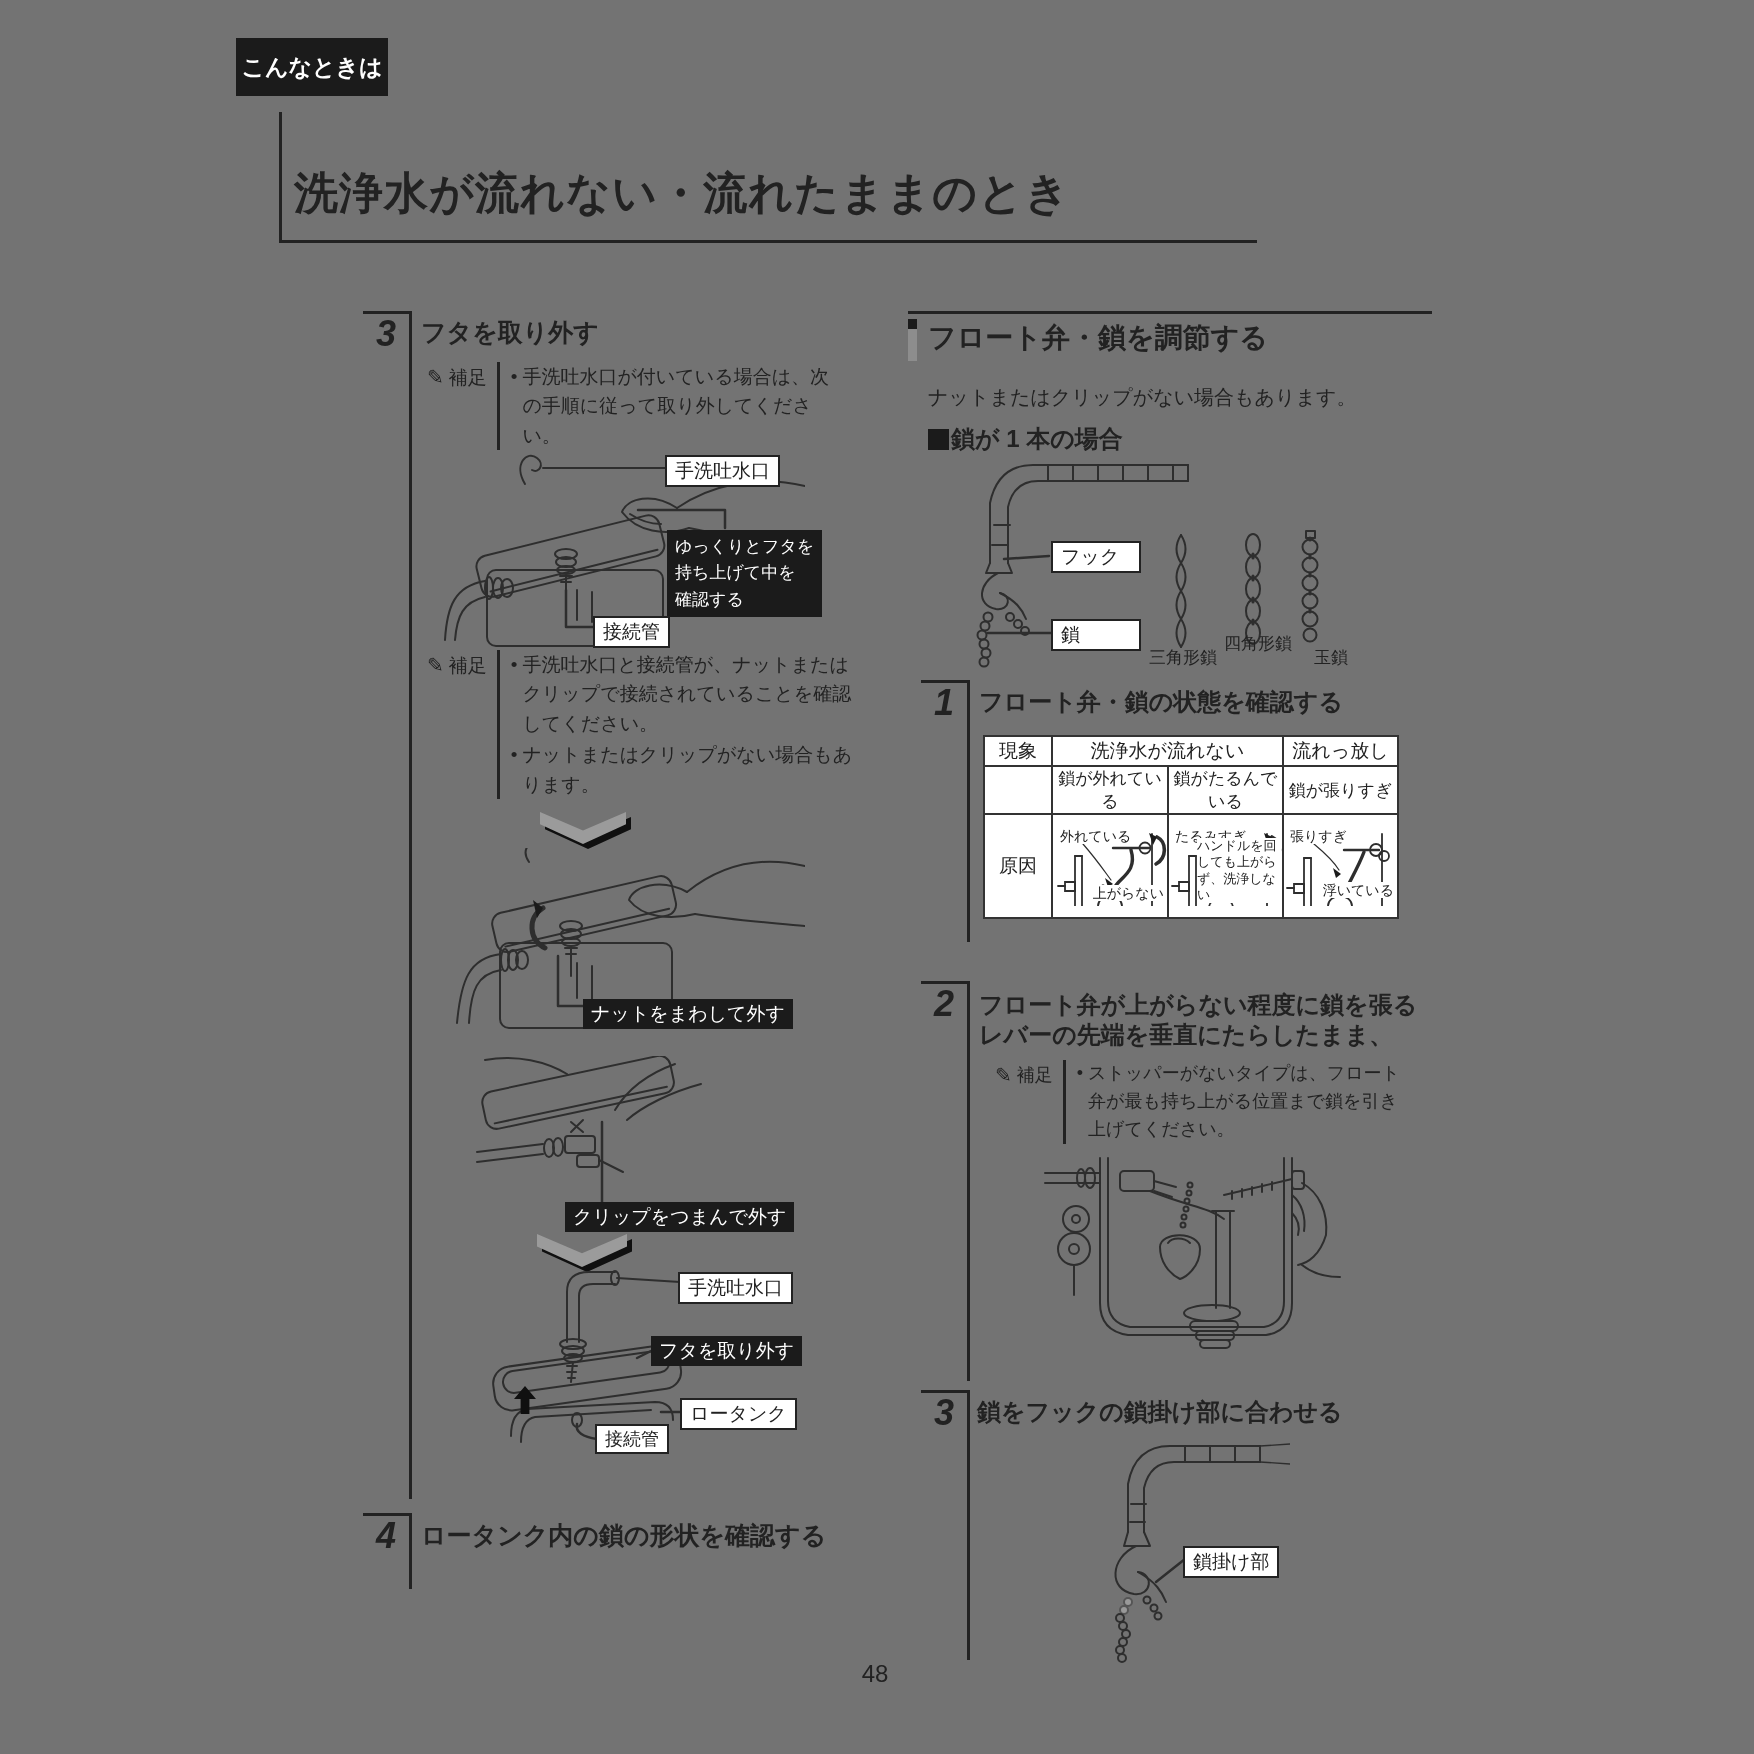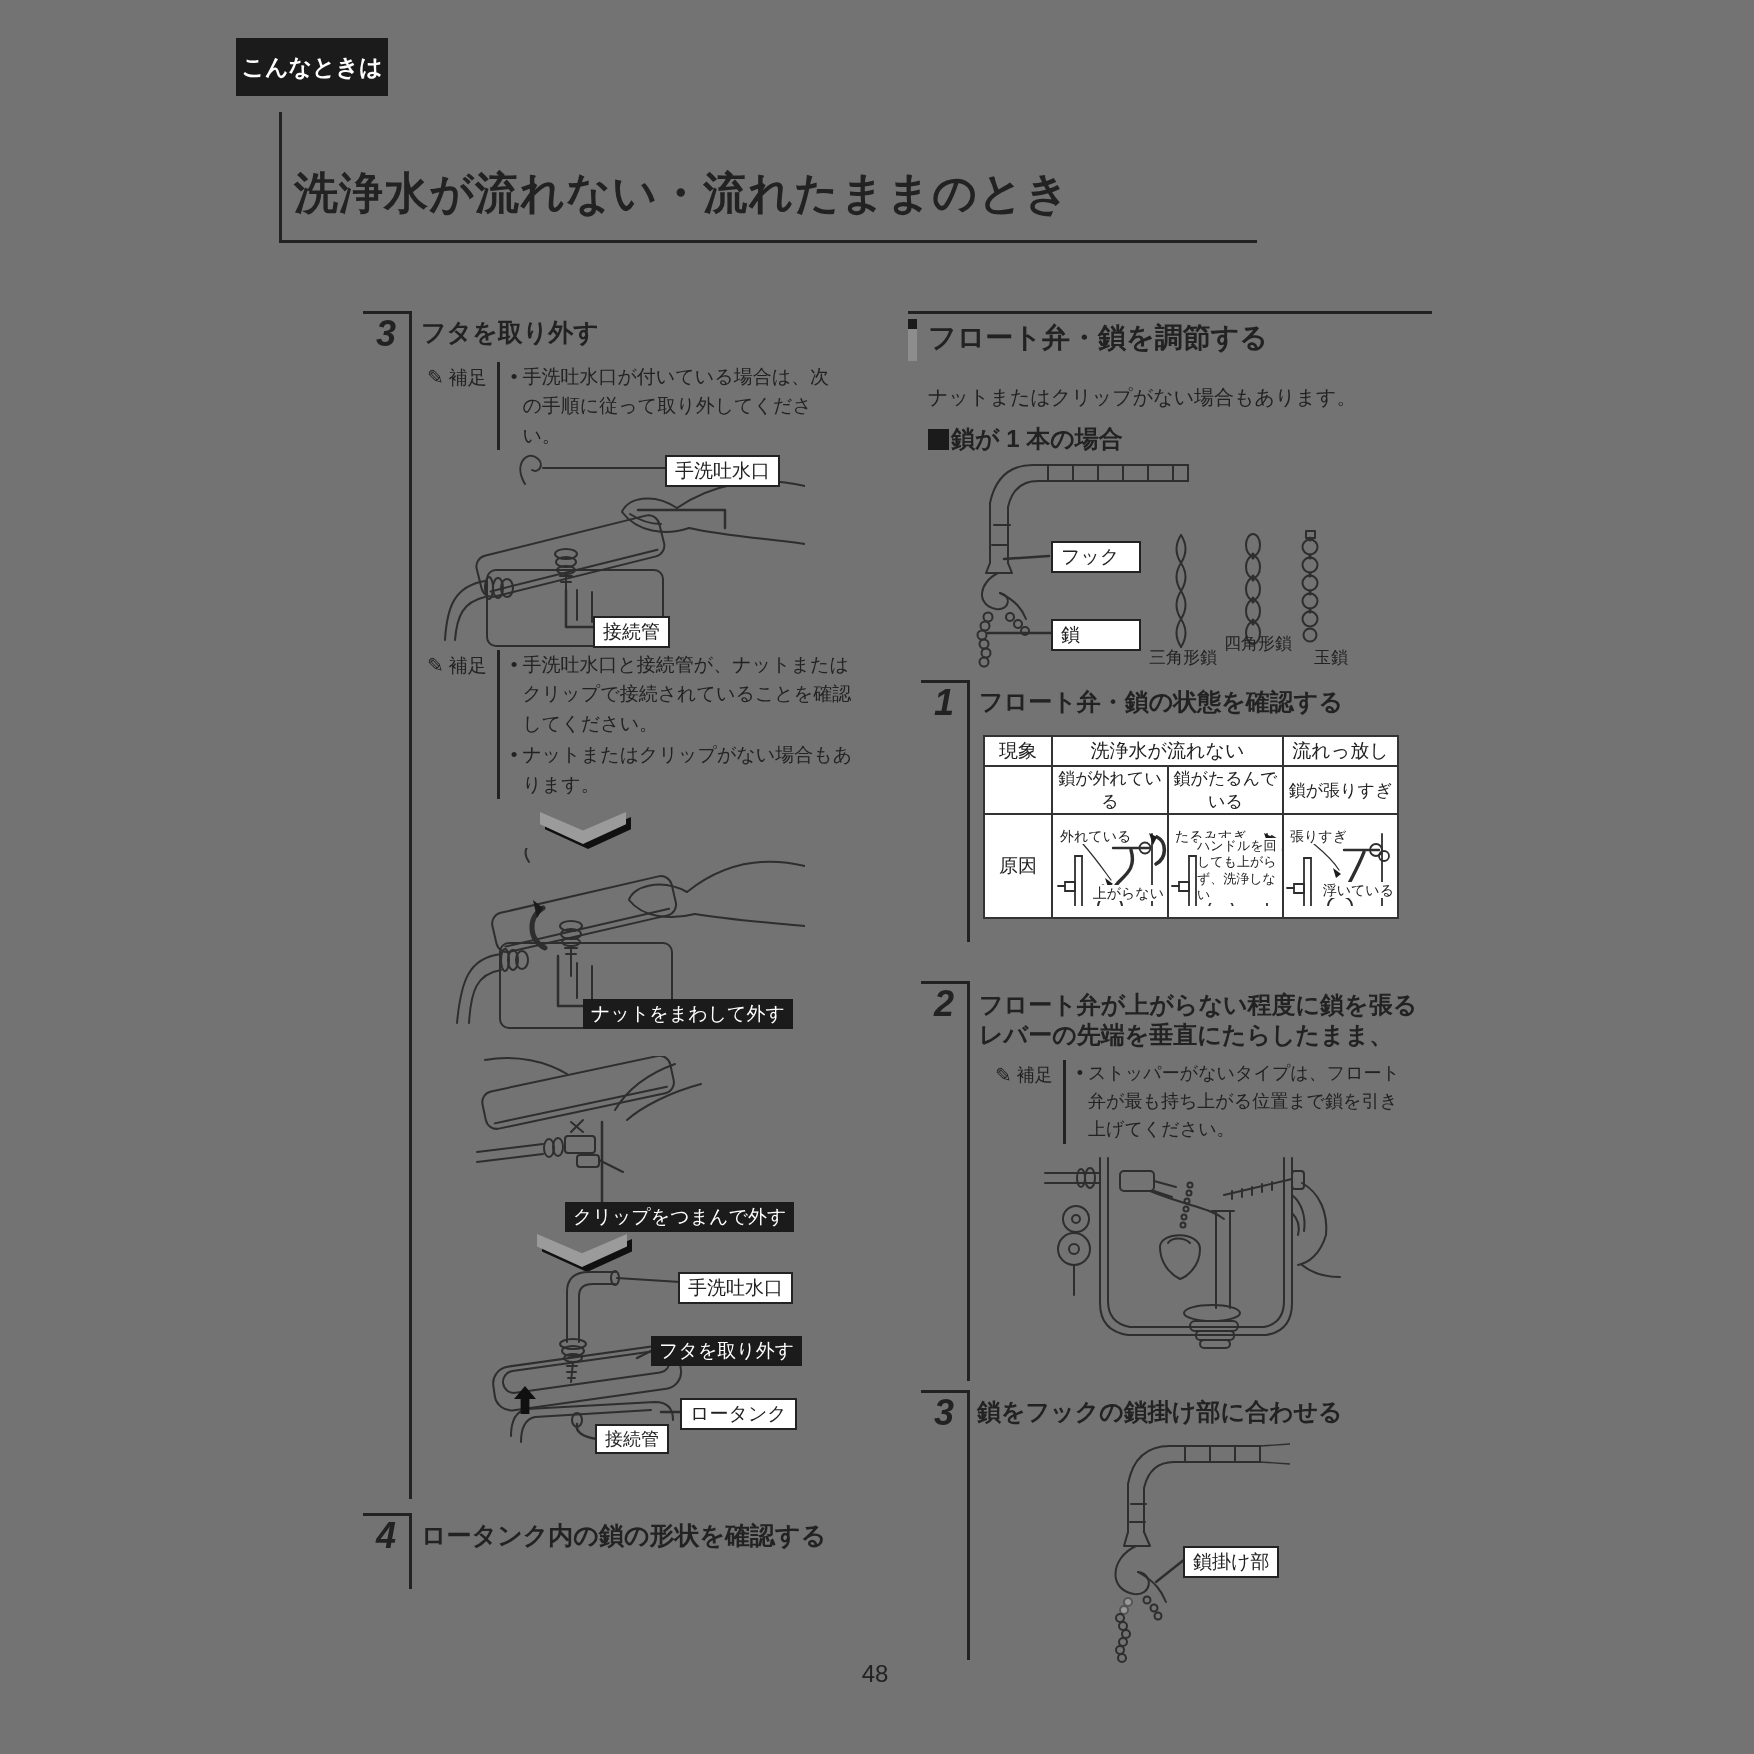--- a/index.html
+++ b/index.html
@@ -102,20 +102,25 @@
     <path d="M380,38 C330,26 284,38 252,60"></path>
     <path d="M380,96 C336,90 300,88 264,80"></path>
     <path d="M252,60 C228,44 202,50 197,64 C212,84 240,88 264,80"></path>
     <path d="M205,66 C214,72 226,76 236,76"></path>
 
     <line x1="118" y1="20" x2="243" y2="20"></line>
     <path d="M213,62 L300,62 L300,80" stroke-width="2.5"></path>
     <path d="M141,142 L141,179 L168,179" stroke-width="2.5"></path>
   </svg>
   <div class="abs box" style="left:665px;top:455px;">手洗吐水口</div>
+  <div class="abs bbox-multi" style="left:667px;top:530px;">
+    <div>ゆっくりとフタを</div>
+    <div>持ち上げて中を</div>
+    <div>確認する</div>
+  </div>
   <div class="abs box" style="left:593px;top:616px;">接続管</div>
 
   <div class="abs note" style="left:427px;top:650px;">
     <span class="note-head">
       <span class="pencil">✎</span>
       <span>補足</span>
     </span>
     <div class="note-items" style="width:348px;">
       <div class="note-item">
         <span class="blt">•</span>

